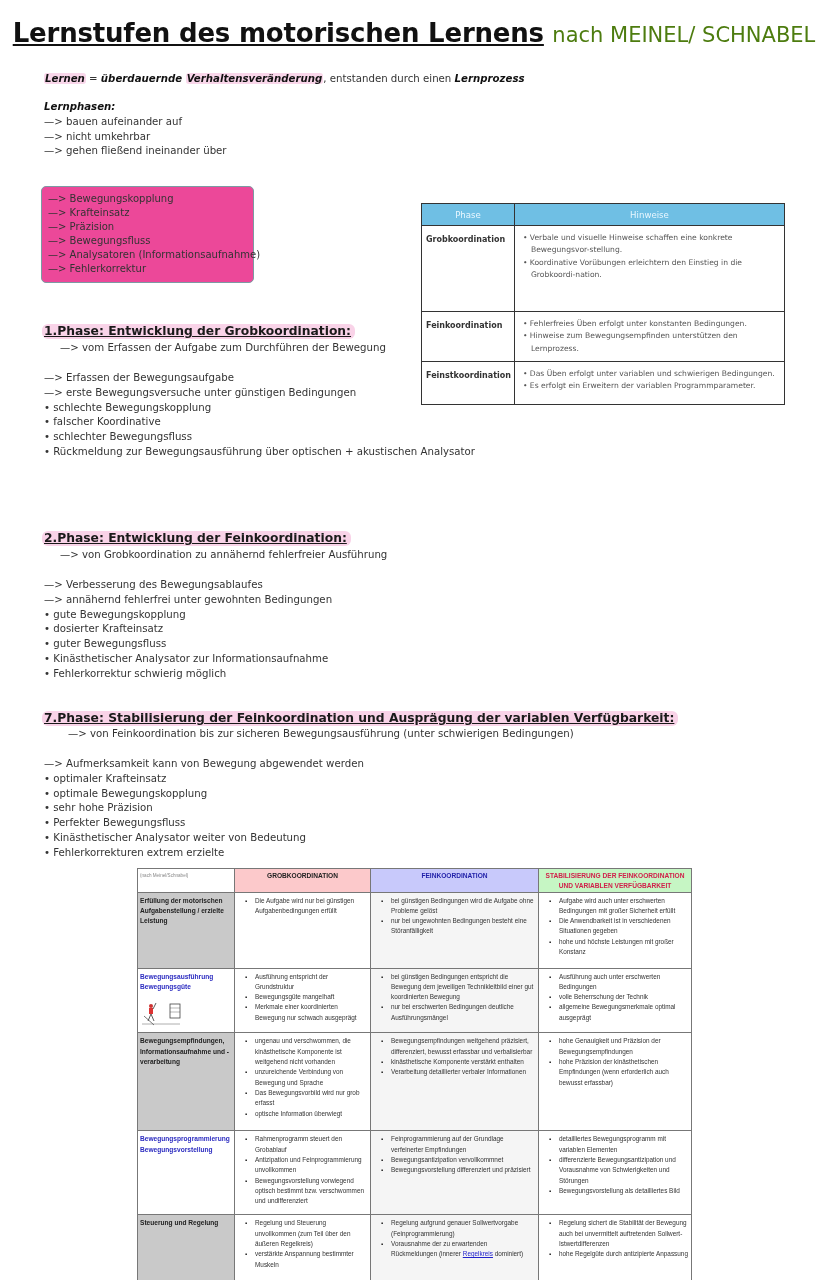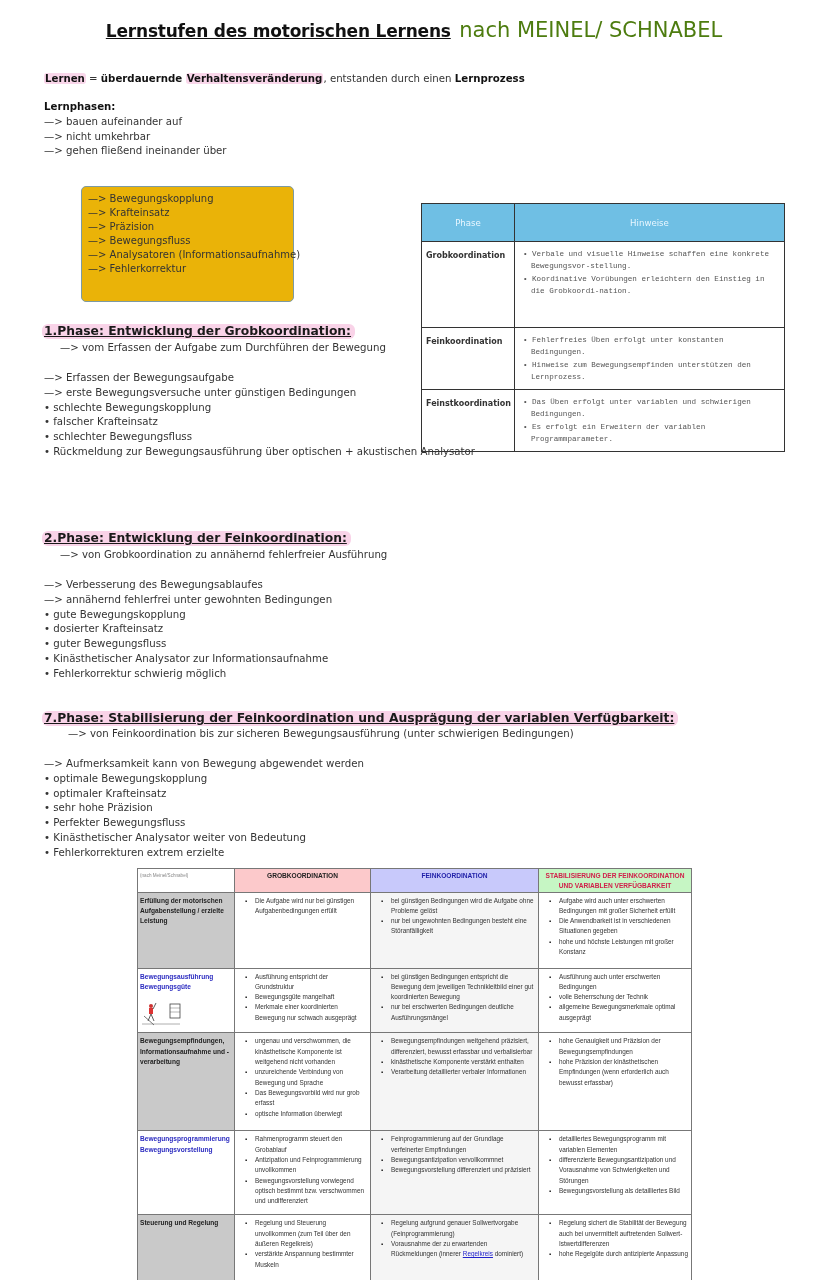--- a/index.html
+++ b/index.html
@@ -1,44 +1,44 @@
 <!DOCTYPE html>
 <html><head>
 <meta charset="utf-8">
 <style>
   * { box-sizing: border-box; margin: 0; padding: 0; }
   html, body { width: 828px; height: 1280px; background: #ffffff; overflow: hidden; }
   body { position: relative; font-family: "Liberation Sans", "DejaVu Sans", sans-serif; color: #222; }
 
   .title-wrap { position: absolute; top: 18px; left: 0; width: 828px; text-align: center; white-space: nowrap; }
-  .title-main { font-family: "DejaVu Sans", sans-serif; font-weight: bold; font-size: 17px; text-decoration: underline; color: #111; letter-spacing: -0.2px; }
+  .title-main { font-family: "DejaVu Sans", sans-serif; font-weight: bold; font-size: 26px; text-decoration: underline; color: #111; letter-spacing: -0.2px; }
   .title-sub { font-family: "DejaVu Sans", sans-serif; font-size: 21px; color: #4d7c0f; margin-left: 4px; }
 
   .txt { position: absolute; font-family: "DejaVu Sans", sans-serif; font-size: 10.2px; color: #333; white-space: nowrap; line-height: 14.8px; }
-  .bold { font-weight: bold; color: #111; }
+  .bold { font-weight: bold; color: #111; font-style: italic; }
   .hl { background: #f9d6ea; border-radius: 3px; padding: 0 1px; }
 
   .def-line { top: 72px; left: 44px; }
   .phases-block { top: 100px; left: 44px; }
 
-  .cyan-box { position: absolute; top: 186px; left: 41px; width: 213px; height: 116px; background: #eab308; border: 1px solid #7c9aa3; border-radius: 5px; padding: 5px 0 0 6px; margin-left: 40px; }
+  .cyan-box { position: absolute; top: 186px; left: 41px; width: 213px; height: 97px; background: #ec4899; border: 1px solid #7c9aa3; border-radius: 5px; padding: 5px 0 0 6px; }
   .cyan-box .txt { position: static; font-size: 10px; line-height: 14px; }
 
   .phase-h { position: absolute; font-family: "DejaVu Sans", sans-serif; font-size: 12.3px; font-weight: bold; color: #1a1a1a; text-decoration: underline; background: #f9d3e8; border-radius: 6px; padding: 0 4px 1px 2px; white-space: nowrap; }
   .phase-sub { position: absolute; left: 60px; font-family: "DejaVu Sans", sans-serif; font-size: 10.2px; color: #333; white-space: nowrap; }
   .list { position: absolute; left: 44px; }
   .list .txt { position: static; }
 
   
   .hw { position: absolute; top: 203px; left: 421px; width: 364px; border: 1px solid #333; border-collapse: collapse; font-family: "DejaVu Sans", sans-serif; }
   .hw td, .hw th { border: 1px solid #333; vertical-align: top; }
-  .hw th { background: #6fbfe4; color: #e9f7ff; font-weight: normal; font-size: 8.6px; height: 38px; vertical-align: middle; text-align: center; }
+  .hw th { background: #6fbfe4; color: #e9f7ff; font-weight: normal; font-size: 8.6px; height: 22px; vertical-align: middle; text-align: center; }
   .hw .ph { width: 81px; font-size: 8px; font-weight: bold; color: #333; padding: 9px 3px 0 4px; }
   .hw .hints { font-size: 7.6px; color: #555; padding: 6px 6px 6px 6px; line-height: 12.3px; }
-  .hw .hints div { padding-left: 10px; text-indent: -8px; font-family: Liberation Mono, monospace; }
+  .hw .hints div { padding-left: 10px; text-indent: -8px; }
 
   
   .cmp { position: absolute; top: 868px; left: 137px; width: 555px; border-collapse: collapse; font-family: "Liberation Sans", sans-serif; }
   .cmp td { border: 1px solid #777; vertical-align: top; font-size: 6.4px; color: #333; line-height: 10.3px; }
   .cmp .hcell { font-weight: bold; text-align: center; font-size: 6.6px; padding-top: 2px; height: 22px; }
   .cmp .corner { font-size: 4.6px; color: #888; padding: 2px; font-weight: normal; text-align: left; }
   .cmp .rh { background: #c9c9c9; font-weight: bold; font-size: 6.6px; color: #222; padding: 3px 2px; width: 97px; }
   .cmp .rh.blue { color: #2c2cc0; background: #ffffff; }
   .cmp .c-grob { width: 136px; background: #fff; padding: 3px 3px 3px 8px; }
   .cmp .c-fein { width: 168px; background: #f5f5f5; padding: 3px 3px 3px 8px; }
@@ -107,43 +107,43 @@
   </tr>
 </tbody>
   </table>
 
 <div class="phase-h" style="top:324px; left:42px;">1.Phase: Entwicklung der Grobkoordination:</div>
 <div class="phase-sub" style="top:342px;">—&gt; vom Erfassen der Aufgabe zum Durchführen der Bewegung</div>
 <div class="list" style="top:371px;">
   <div class="txt">—&gt; Erfassen der Bewegungsaufgabe</div>
   <div class="txt">—&gt; erste Bewegungsversuche unter günstigen Bedingungen</div>
   <div class="txt">• schlechte Bewegungskopplung</div>
-  <div class="txt">• falscher Krafteinsatz</div>
+  <div class="txt">• falscher Koordinative</div>
   <div class="txt">• schlechter Bewegungsfluss</div>
   <div class="txt">• Rückmeldung zur Bewegungsausführung über optischen + akustischen Analysator</div>
 </div>
 
 <div class="phase-h" style="top:531px; left:42px;">2.Phase: Entwicklung der Feinkoordination:</div>
 <div class="phase-sub" style="top:549px;">—&gt; von Grobkoordination zu annähernd fehlerfreier Ausführung</div>
 <div class="list" style="top:578px;">
   <div class="txt">—&gt; Verbesserung des Bewegungsablaufes</div>
   <div class="txt">—&gt; annähernd fehlerfrei unter gewohnten Bedingungen</div>
   <div class="txt">• gute Bewegungskopplung</div>
   <div class="txt">• dosierter Krafteinsatz</div>
   <div class="txt">• guter Bewegungsfluss</div>
   <div class="txt">• Kinästhetischer Analysator zur Informationsaufnahme</div>
   <div class="txt">• Fehlerkorrektur schwierig möglich</div>
 </div>
 
 <div class="phase-h" style="top:711px; left:42px;">7.Phase: Stabilisierung der Feinkoordination und Ausprägung der variablen Verfügbarkeit:</div>
 <div class="phase-sub" style="top:728px;margin-left:8px;">—&gt; von Feinkoordination bis zur sicheren Bewegungsausführung (unter schwierigen Bedingungen)</div>
 <div class="list" style="top:757px;">
   <div class="txt">—&gt; Aufmerksamkeit kann von Bewegung abgewendet werden</div>
+  <div class="txt">• optimaler Krafteinsatz</div>
   <div class="txt">• optimale Bewegungskopplung</div>
-  <div class="txt">• optimaler Krafteinsatz</div>
   <div class="txt">• sehr hohe Präzision</div>
   <div class="txt">• Perfekter Bewegungsfluss</div>
   <div class="txt">• Kinästhetischer Analysator weiter von Bedeutung</div>
   <div class="txt">• Fehlerkorrekturen extrem erzielte</div>
 </div>
 
 <table class="cmp">
   <tbody>
       <tr>
     <td class="hcell corner">(nach Meinel/Schnabel)</td>

